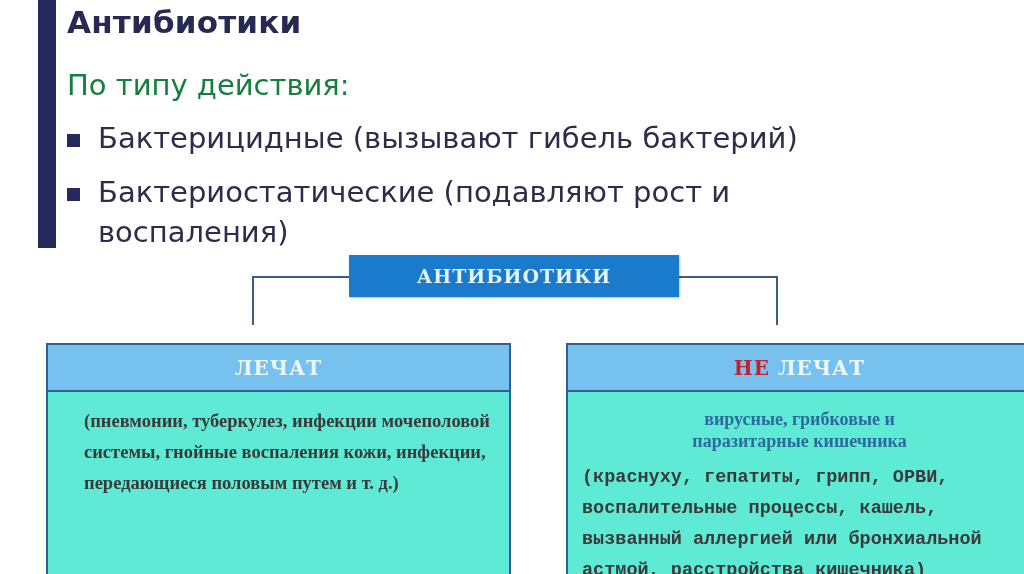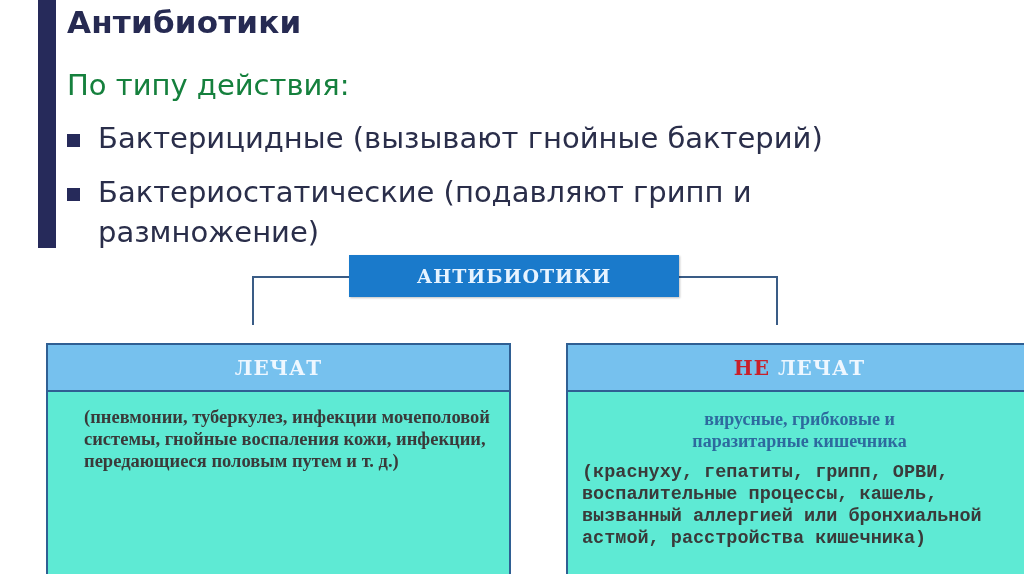--- a/index.html
+++ b/index.html
@@ -49,38 +49,38 @@
   }
   .head-neg { color: #c8202a; margin-right: 8px; }
   .branch-kind {
     text-align: center; font-family: "Liberation Serif", serif; font-weight: bold; font-size: 18px;
     color: #2d6a9e; line-height: 22px;
   }
   .branch-left .branch-kind { margin-top: 26px; }
   .branch-right .branch-kind { margin-top: 16px; }
   .branch-examples {
     font-family: "Liberation Serif", serif; font-weight: bold; font-size: 18.5px; color: #3a3a3a;
-    line-height: 22px; padding-left: 36px; padding-right: 0; margin-top: 14px;
+    line-height: 31px; padding-left: 36px; padding-right: 0; margin-top: 14px;
   }
   .branch-right .branch-examples { padding-left: 14px; margin-top: 10px; font-family: Liberation Mono, monospace; }
 </style>
 </head>
 <body>
 
 <div class="accent-bar"></div>
 <div class="title">Антибиотики</div>
 <div class="subtitle">По типу действия:</div>
 <ul class="bullets">
   <li class="bullet">
     <span class="bullet-mark"></span>
-    <span class="bullet-text">Бактерицидные (вызывают гнойные бактерий)</span>
+    <span class="bullet-text">Бактерицидные (вызывают гибель бактерий)</span>
   </li>
   <li class="bullet">
     <span class="bullet-mark"></span>
-    <span class="bullet-text">Бактериостатические (подавляют грипп и размножение)</span>
+    <span class="bullet-text">Бактериостатические (подавляют рост и воспаления)</span>
   </li>
 </ul>
 
 <div class="diagram">
 
   <div class="conn" style="left:252px; top:276px; width:97px; height:2px;"></div>
   <div class="conn" style="left:252px; top:276px; width:2px; height:49px;"></div>
   <div class="conn" style="left:679px; top:276px; width:99px; height:2px;"></div>
   <div class="conn" style="left:776px; top:276px; width:2px; height:49px;"></div>
 

